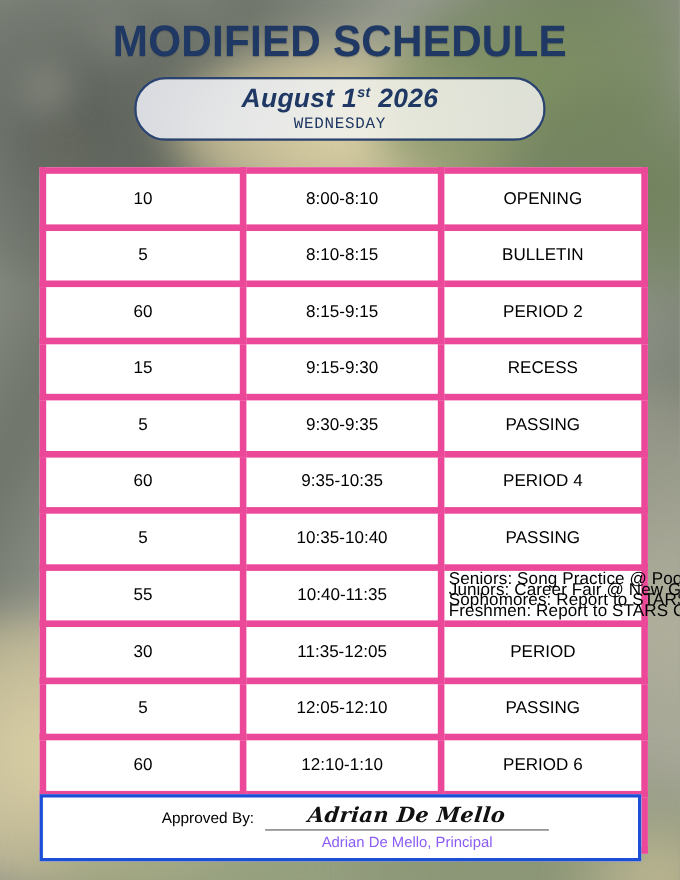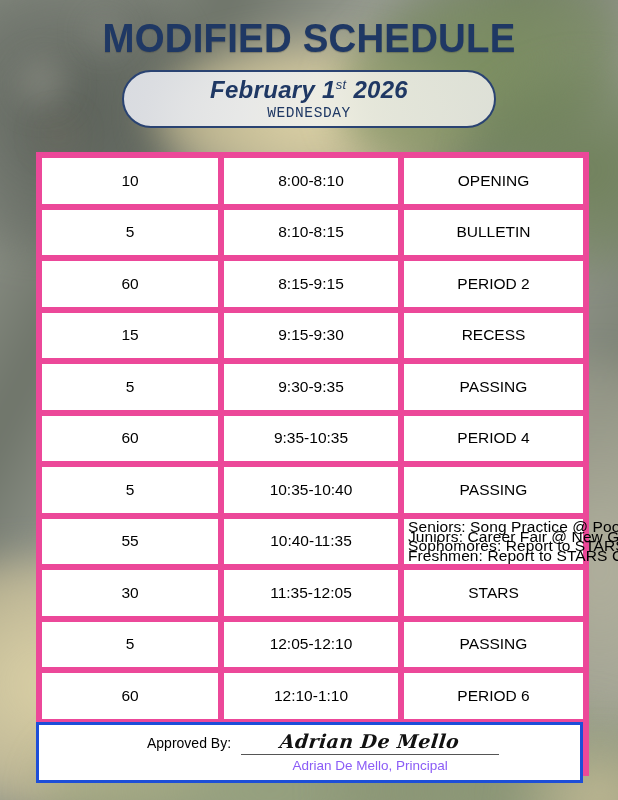--- a/index.html
+++ b/index.html
@@ -154,21 +154,21 @@
     font-size: 24px;
     line-height: 25px;
     font-style: italic;
     font-weight: 700;
     color: #1f3864;
     letter-spacing: 0.3px;
   }
   .date-main sup {
     font-size: 13px;
     font-style: italic;
-    font-weight: 400;
+    font-weight: 700;
     vertical-align: super;
     line-height: 0;
   }
   .date-day {
     margin-top: 3px;
     font-size: 14.5px;
     line-height: 16px;
     font-weight: 400;
     color: #1f3864;
     letter-spacing: 0.6px;
@@ -278,21 +278,21 @@
   <div class="blob blob-sage-bottom"></div>
   <div class="blob blob-sage-bottom2"></div>
   <div class="blob blob-tan-bottomright"></div>
 </div>
 
 <div class="page">
 
   <div class="title">MODIFIED SCHEDULE</div>
 
   <div class="date-pill">
-    <div class="date-main"><span>February 1</span><sup>st</sup><span> 2026</span></div>
+    <div class="date-main"><span>August 1</span><sup>st</sup><span> 2026</span></div>
     <div class="date-day">WEDNESDAY</div>
   </div>
 
   <table class="schedule">
     <colgroup>
       <col class="col-dur">
         <col class="col-time">
         <col class="col-act">
     </colgroup>
     <tbody>
@@ -337,21 +337,21 @@
           <td class="cell-activity-list">
             <div>Seniors: Song Practice @ Pool</div>
             <div>Juniors: Career Fair @ New Gym</div>
             <div>Sophomores: Report to STARS Classroom</div>
             <div>Freshmen: Report to STARS Classroom</div>
           </td>
         </tr>
         <tr>
           <td>30</td>
           <td>11:35-12:05</td>
-          <td>STARS</td>
+          <td>PERIOD</td>
         </tr>
         <tr>
           <td>5</td>
           <td>12:05-12:10</td>
           <td>PASSING</td>
         </tr>
         <tr>
           <td>60</td>
           <td>12:10-1:10</td>
           <td>PERIOD 6</td>

